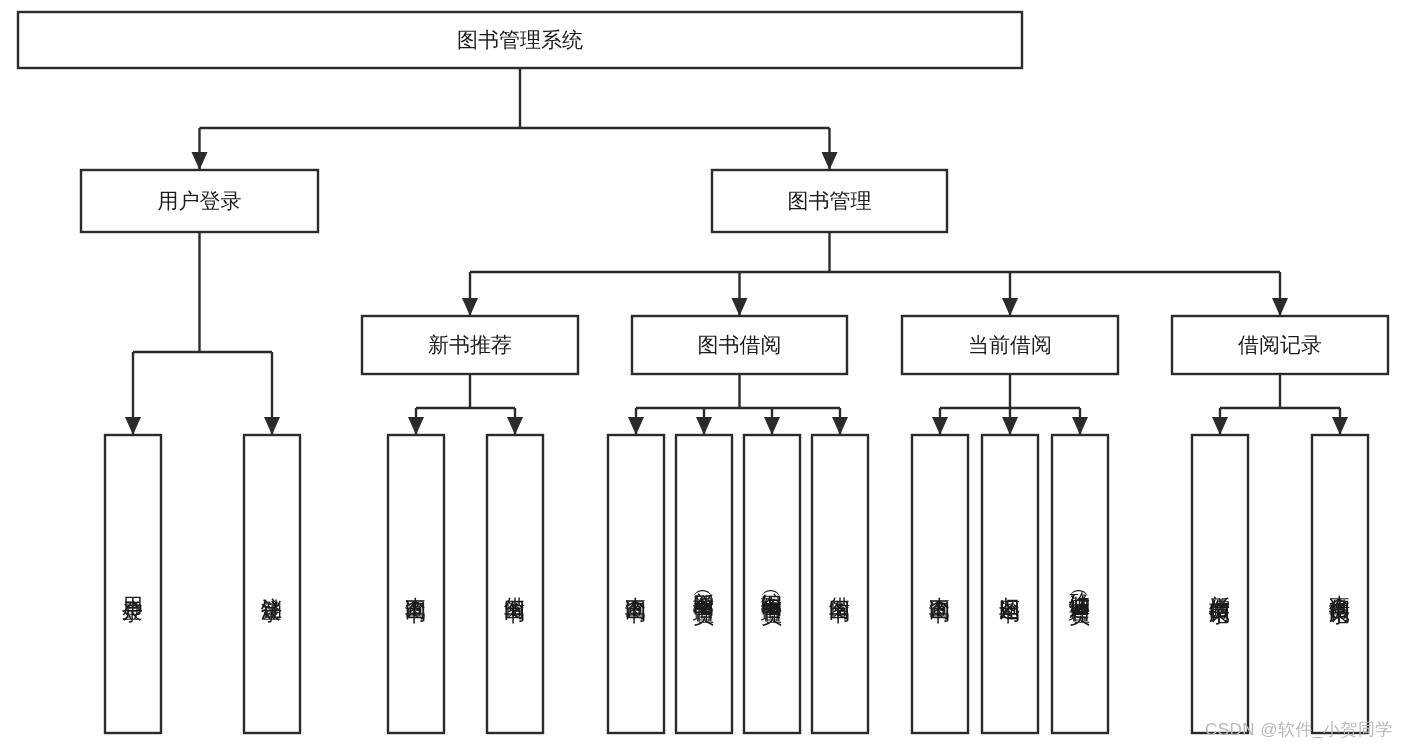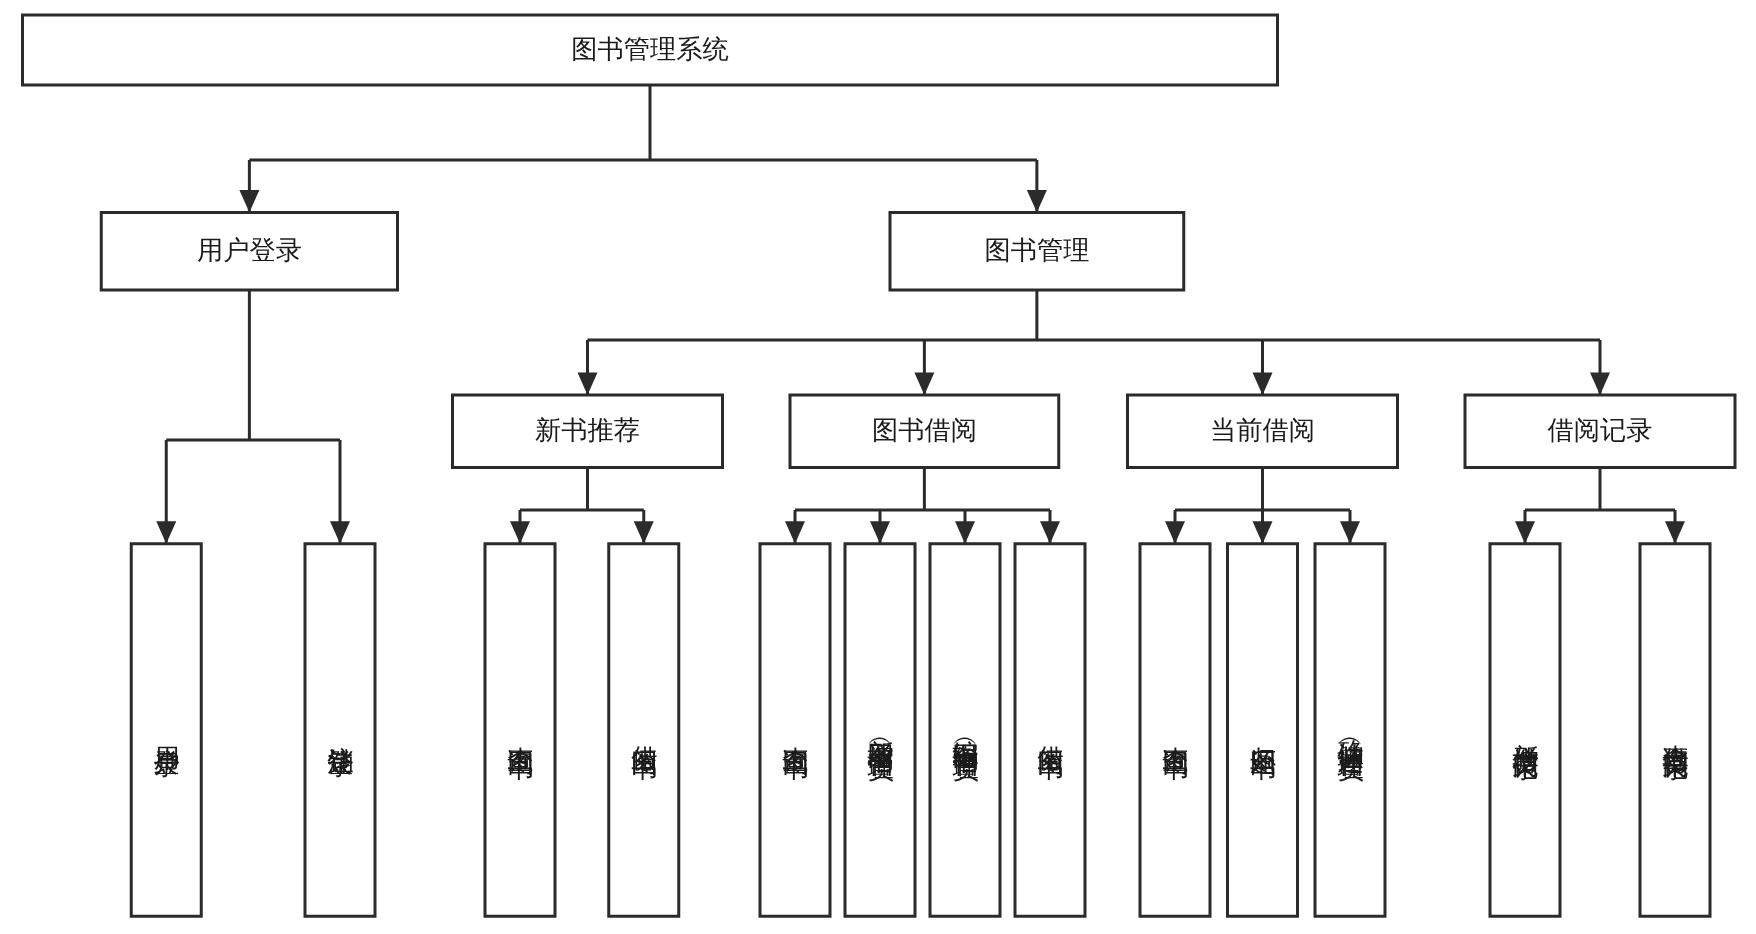--- a/index.html
+++ b/index.html
@@ -191,13 +191,14 @@
       </g>
       <g>
         <rect x="1192" y="435" width="56" height="298" class="node-rect"></rect>
         <foreignObject x="1193" y="436" width="54" height="296"><div xmlns="http://www.w3.org/1999/xhtml" style="width: 100%; height: 100%; display: flex; align-items: center; justify-content: center; font-family: &quot;Liberation Sans&quot;, &quot;DejaVu Sans&quot;, sans-serif; font-size: 21px; color: rgb(27, 27, 27); writing-mode: vertical-rl; text-orientation: upright; letter-spacing: 2px; line-height: 1;">新增借阅记录</div></foreignObject>
       </g>
       <g>
         <rect x="1312" y="435" width="56" height="298" class="node-rect"></rect>
         <foreignObject x="1313" y="436" width="54" height="296"><div xmlns="http://www.w3.org/1999/xhtml" style="width: 100%; height: 100%; display: flex; align-items: center; justify-content: center; font-family: &quot;Liberation Sans&quot;, &quot;DejaVu Sans&quot;, sans-serif; font-size: 21px; color: rgb(27, 27, 27); writing-mode: vertical-rl; text-orientation: upright; letter-spacing: 2px; line-height: 1;">查询借阅记录</div></foreignObject>
       </g>
     </svg>
+  <div class="watermark">CSDN @软件_小贺同学</div>
 </div>
 
 </body></html>

